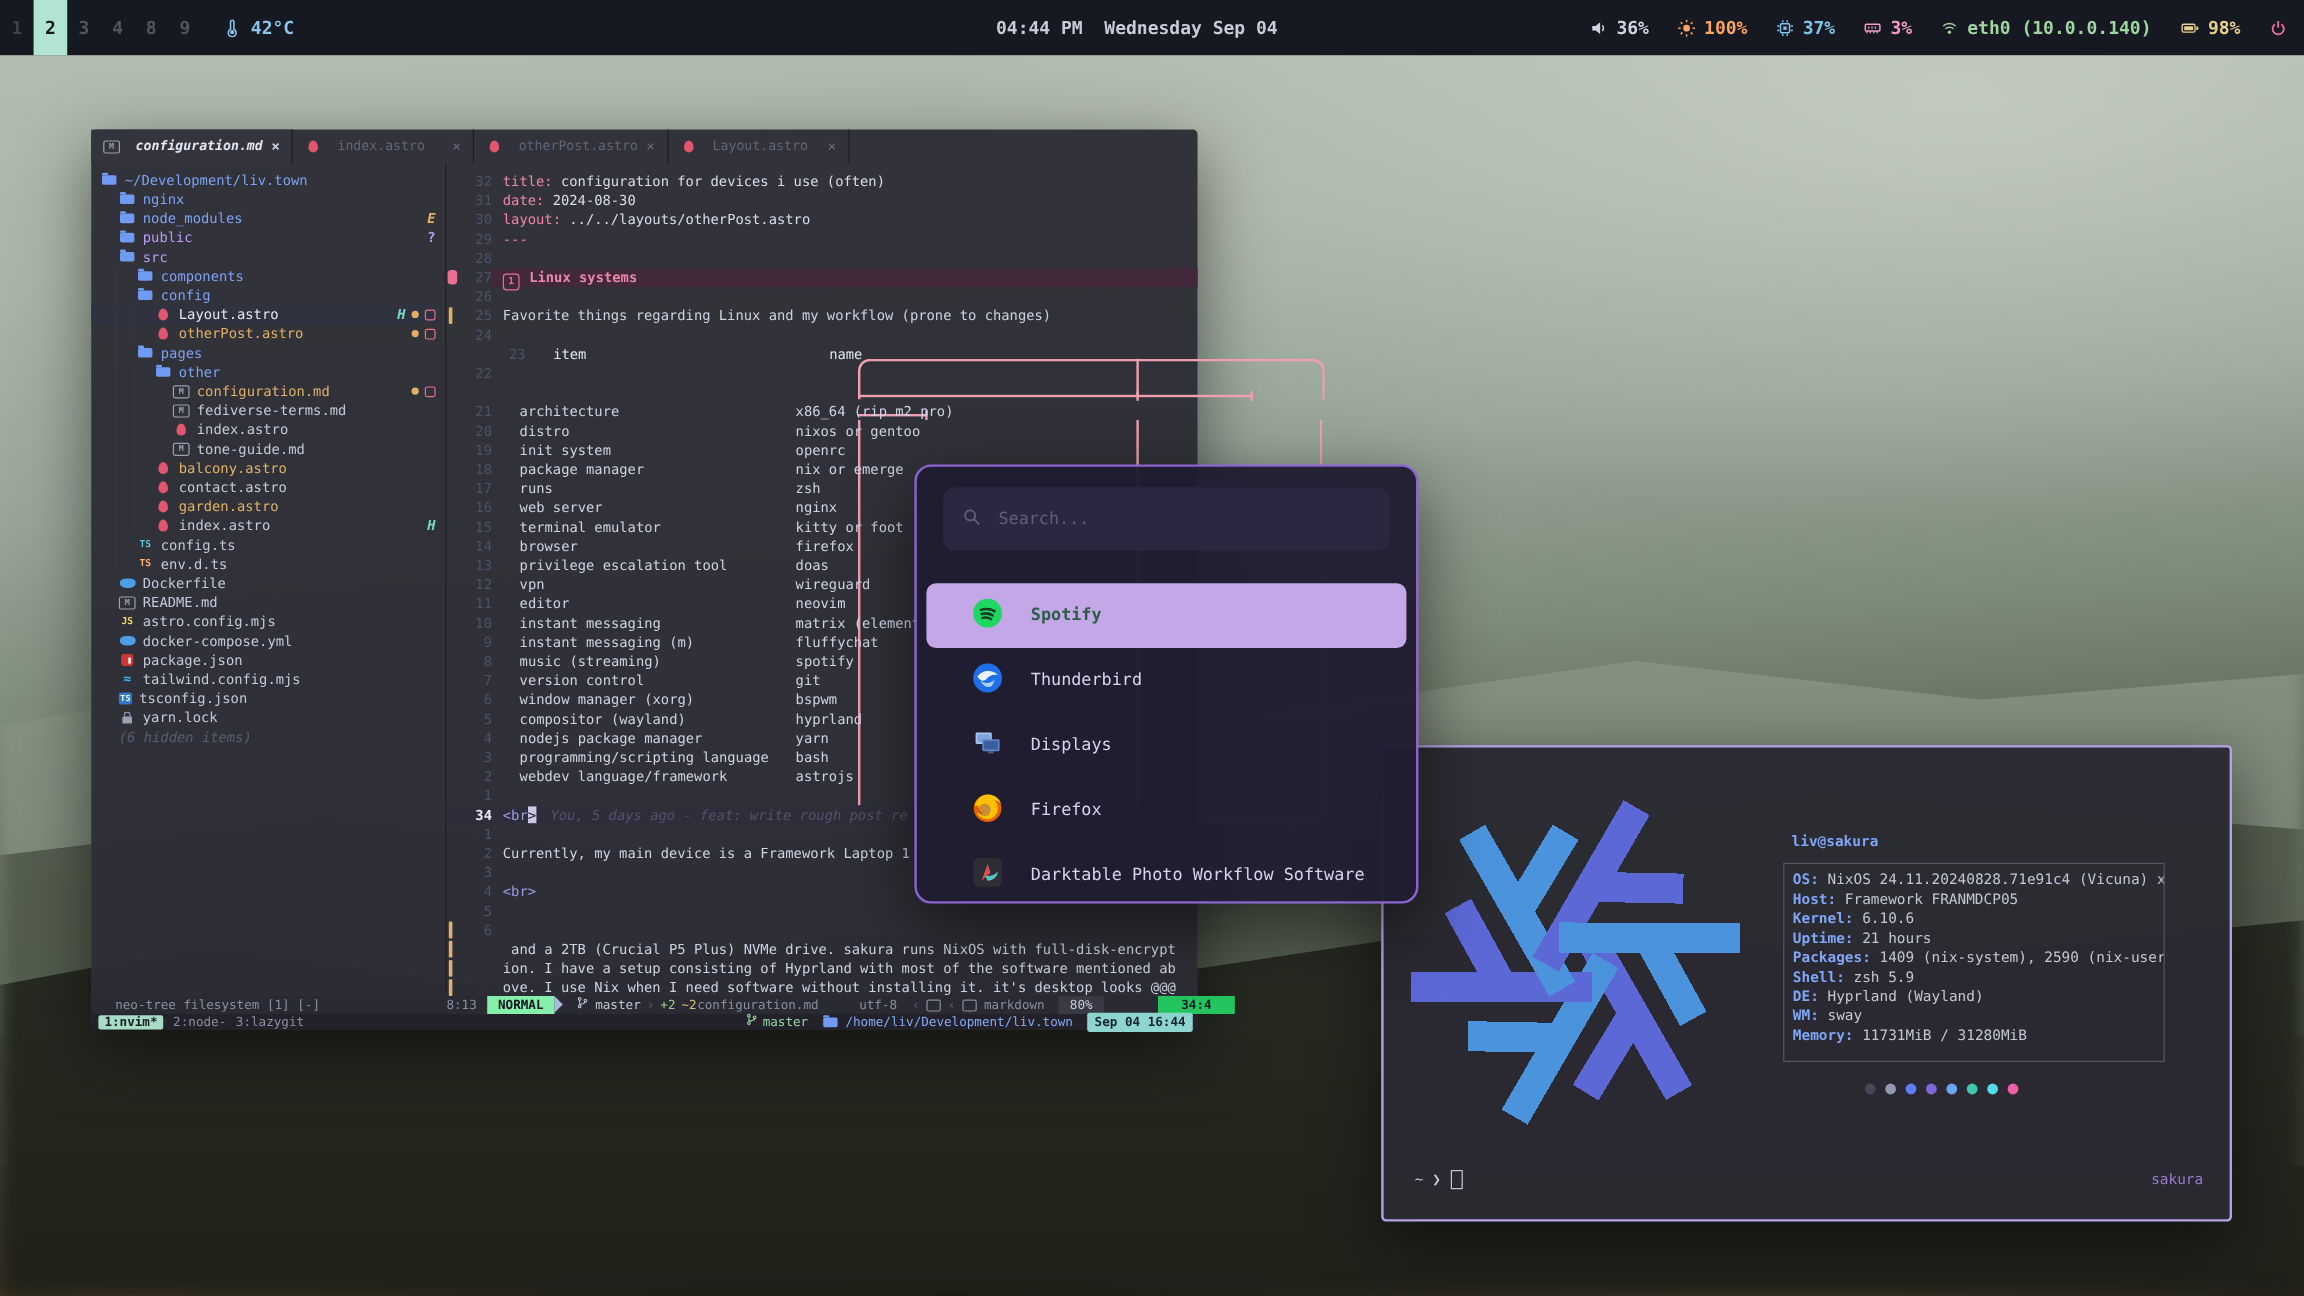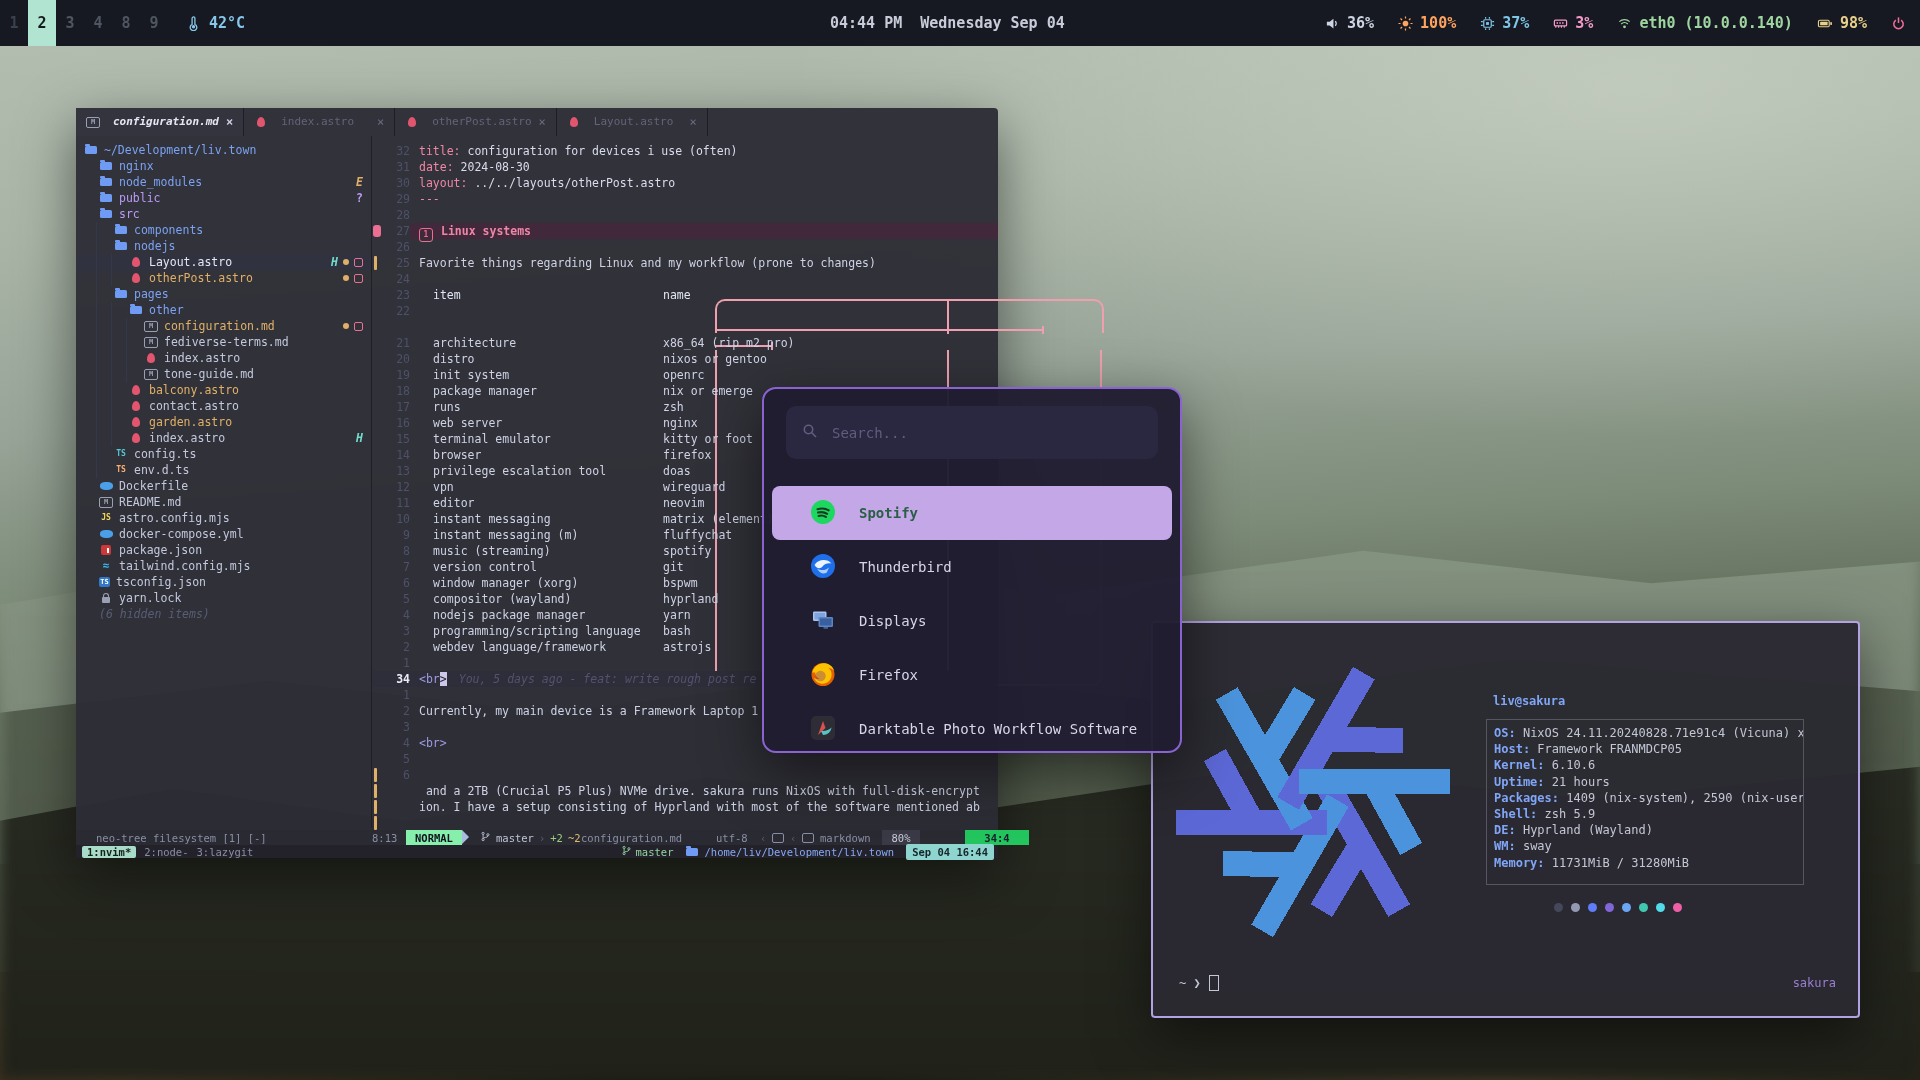--- a/index.html
+++ b/index.html
@@ -337,21 +337,21 @@
         </span>
         <span class="lbl c-blue ">components</span>
       </div>
       <div class="trow" style="top: 102px;">
         <i class="g" style="left:20px"></i>
         <span style="margin-left:38px;display:flex;align-items:center;">
           <span class="fi fi-folder">
             <i></i>
           </span>
         </span>
-        <span class="lbl c-blue ">nodejs</span>
+        <span class="lbl c-blue ">config</span>
       </div>
       <div class="trow sel" style="top: 118px;">
         <i class="g" style="left:20px"></i>
         <i class="g" style="left:35px"></i>
         <span style="margin-left:53px;display:flex;align-items:center;">
           <span class="fi fi-astro">
             <i></i>
           </span>
         </span>
         <span class="lbl c-white ">Layout.astro</span>
@@ -569,21 +569,21 @@
     <div id="buffer-lines">
         <div class="bl" style="top: 7px;"><span class="num">32</span><span class="txt"><span class="fm-key">title:</span><span class="fm-val"> configuration for devices i use (often)</span></span></div>
         <div class="bl" style="top: 23px;"><span class="num">31</span><span class="txt"><span class="fm-key">date:</span><span class="fm-val"> 2024-08-30</span></span></div>
         <div class="bl" style="top: 39px;"><span class="num">30</span><span class="txt"><span class="fm-key">layout:</span><span class="fm-val"> ../../layouts/otherPost.astro</span></span></div>
         <div class="bl" style="top: 55px;"><span class="num">29</span><span class="txt fence">---</span></div>
         <div class="bl" style="top: 71px;"><span class="num">28</span></div>
         <div class="bl" style="top: 87px;"><span class="headband"></span><span class="gut-head"></span><span class="num">27</span><span class="txt headtxt"><span class="headbadge">1</span>Linux systems</span></div>
         <div class="bl" style="top: 103px;"><span class="num">26</span></div>
         <div class="bl" style="top: 119px;"><span class="gut-change"></span><span class="num">25</span><span class="txt">Favorite things regarding Linux and my workflow (prone to changes)</span></div>
         <div class="bl" style="top: 135px; padding-left: 36px;"><span class="num">24</span></div>
-        <div class="bl" style="top: 151px;"><span class="num">23</span><span class="cell1 thead-c">item</span><span class="cell2 thead-c">name</span></div>
+        <div class="bl" style="top: 151px; margin-left: 28px;"><span class="num">23</span><span class="cell1 thead-c">item</span><span class="cell2 thead-c">name</span></div>
         <div class="bl" style="top: 167px;"><span class="num">22</span></div>
         <div class="bl" style="top: 183px;"><span class="num"></span></div>
         <div class="bl" style="top: 199px;"><span class="num">21</span><span class="cell1">architecture</span><span class="cell2">x86_64 (rip m2 pro)</span></div>
         <div class="bl" style="top: 215px;"><span class="num">20</span><span class="cell1">distro</span><span class="cell2">nixos or gentoo</span></div>
         <div class="bl" style="top: 231px;"><span class="num">19</span><span class="cell1">init system</span><span class="cell2">openrc</span></div>
         <div class="bl" style="top: 247px;"><span class="num">18</span><span class="cell1">package manager</span><span class="cell2">nix or emerge</span></div>
         <div class="bl" style="top: 263px;"><span class="num">17</span><span class="cell1">runs</span><span class="cell2">zsh</span></div>
         <div class="bl" style="top: 279px;"><span class="num">16</span><span class="cell1">web server</span><span class="cell2">nginx</span></div>
         <div class="bl" style="top: 295px;"><span class="num">15</span><span class="cell1">terminal emulator</span><span class="cell2">kitty or foot</span></div>
         <div class="bl" style="top: 311px;"><span class="num">14</span><span class="cell1">browser</span><span class="cell2">firefox</span></div>
@@ -602,21 +602,21 @@
         <div class="bl" style="top: 519px;"><span class="num">1</span></div>
         <div class="bl" style="top: 535px;"><span class="cursorline"></span><span class="num cur">34</span><span class="txt brline">&lt;br<span class="cursorblk">&gt;</span><span class="blame">You, 5 days ago - feat: write rough post re</span></span></div>
         <div class="bl" style="top: 551px;"><span class="num">1</span></div>
         <div class="bl" style="top: 567px;"><span class="num">2</span><span class="txt">Currently, my main device is a Framework Laptop 1</span></div>
         <div class="bl" style="top: 583px;"><span class="num">3</span></div>
         <div class="bl" style="top: 599px;"><span class="num">4</span><span class="txt brline">&lt;br&gt;</span></div>
         <div class="bl" style="top: 615px;"><span class="num">5</span></div>
         <div class="bl" style="top: 631px;"><span class="gut-change"></span><span class="num">6</span></div>
         <div class="bl" style="top: 647px;"><span class="gut-change"></span><span class="num"></span><span class="txt"> and a 2TB (Crucial P5 Plus) NVMe drive. sakura runs NixOS with full-disk-encrypt</span></div>
         <div class="bl" style="top: 663px;"><span class="gut-change"></span><span class="num"></span><span class="txt">ion. I have a setup consisting of Hyprland with most of the software mentioned ab</span></div>
-        <div class="bl" style="top: 679px;"><span class="gut-change"></span><span class="num"></span></div>
+        <div class="bl" style="top: 679px;"><span class="gut-change"></span><span class="num"></span><span class="txt">ove. I use Nix when I need software without installing it. it's desktop looks @@@</span></div>
       </div>
   </div>
   <div id="statusline">
     <span style="left:20px">neo-tree filesystem [1] [-]</span>
     <span style="left:296px">8:13</span>
     <span class="chip-mode">NORMAL</span>
     <span class="sl-git">
       <span id="sl-branch-icon"><svg viewBox="0 0 16 16" width="11" height="11">
             <g fill="none" stroke="currentColor" stroke-width="1.3">
               <circle cx="4.5" cy="3.5" r="1.6"></circle>

